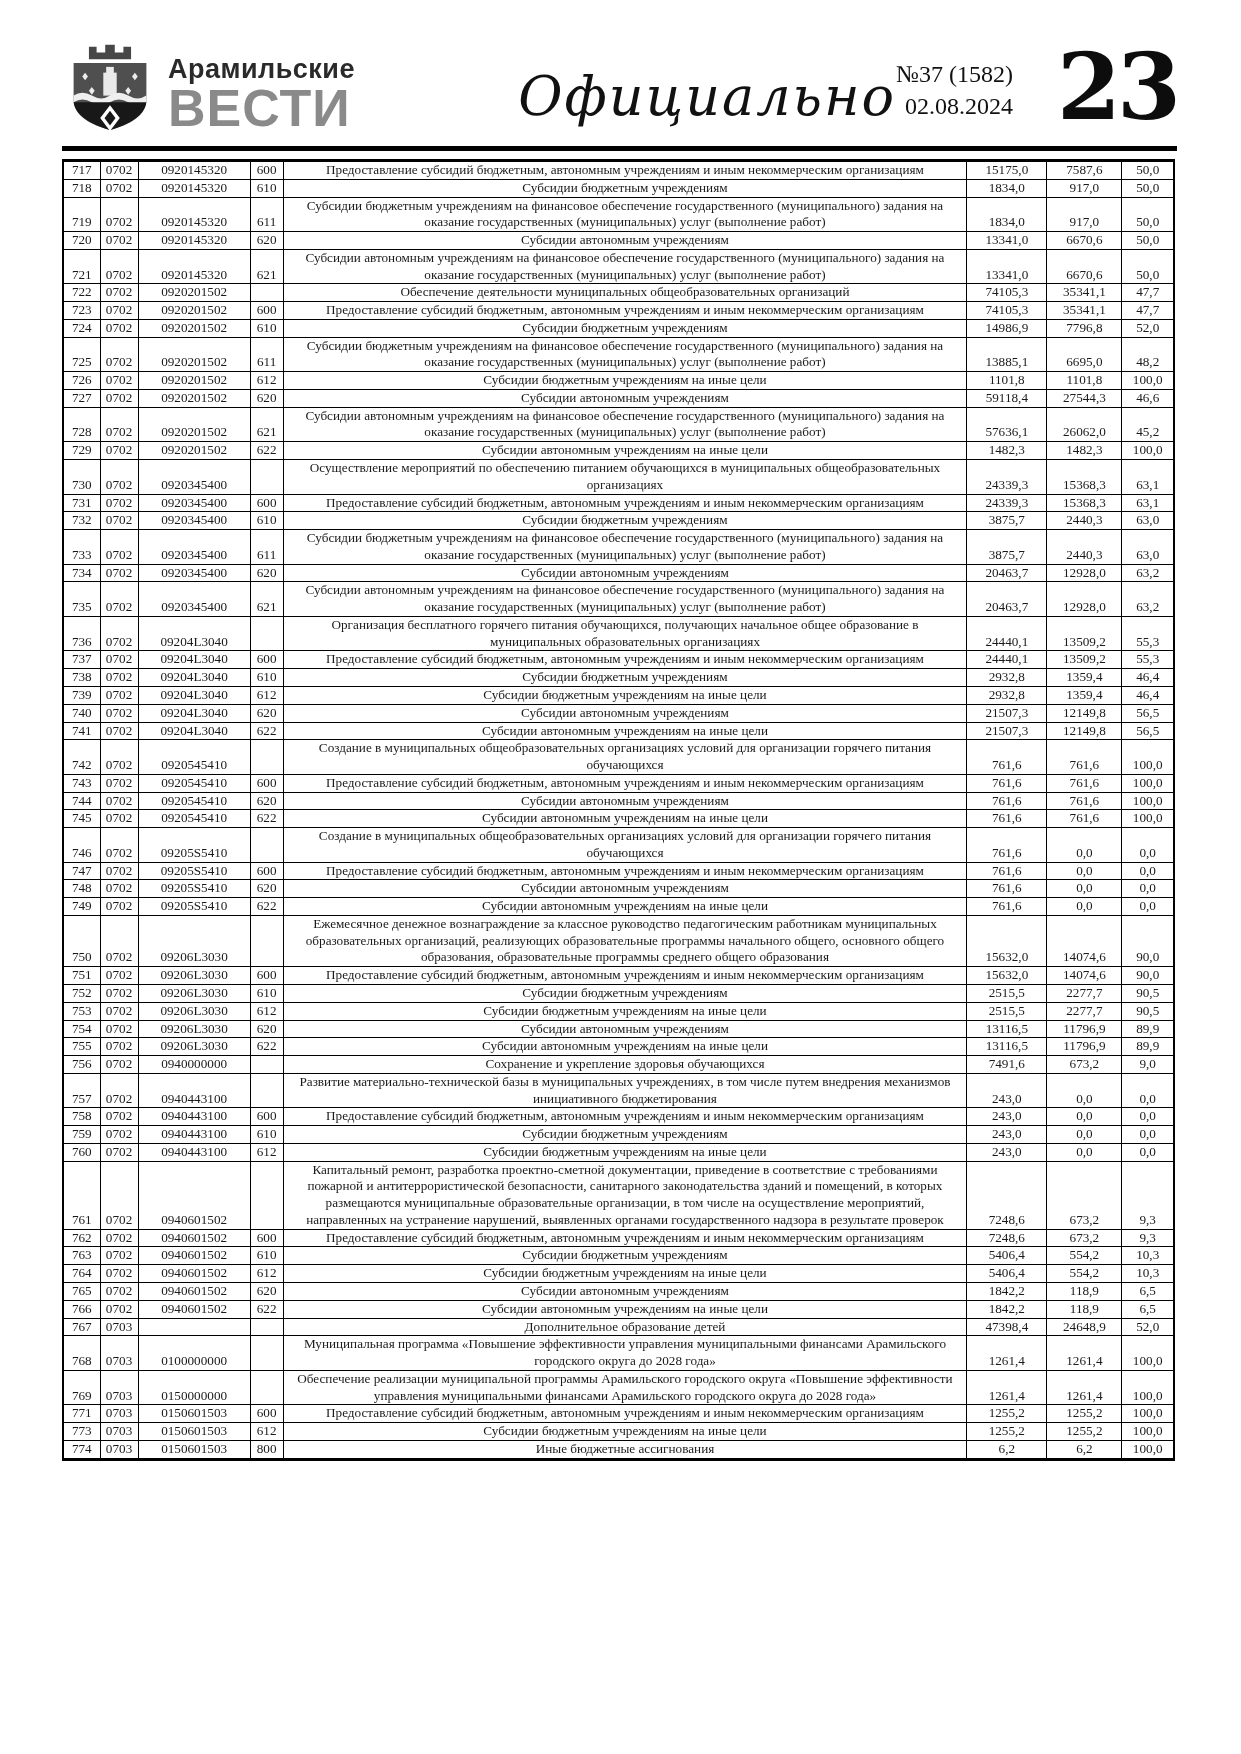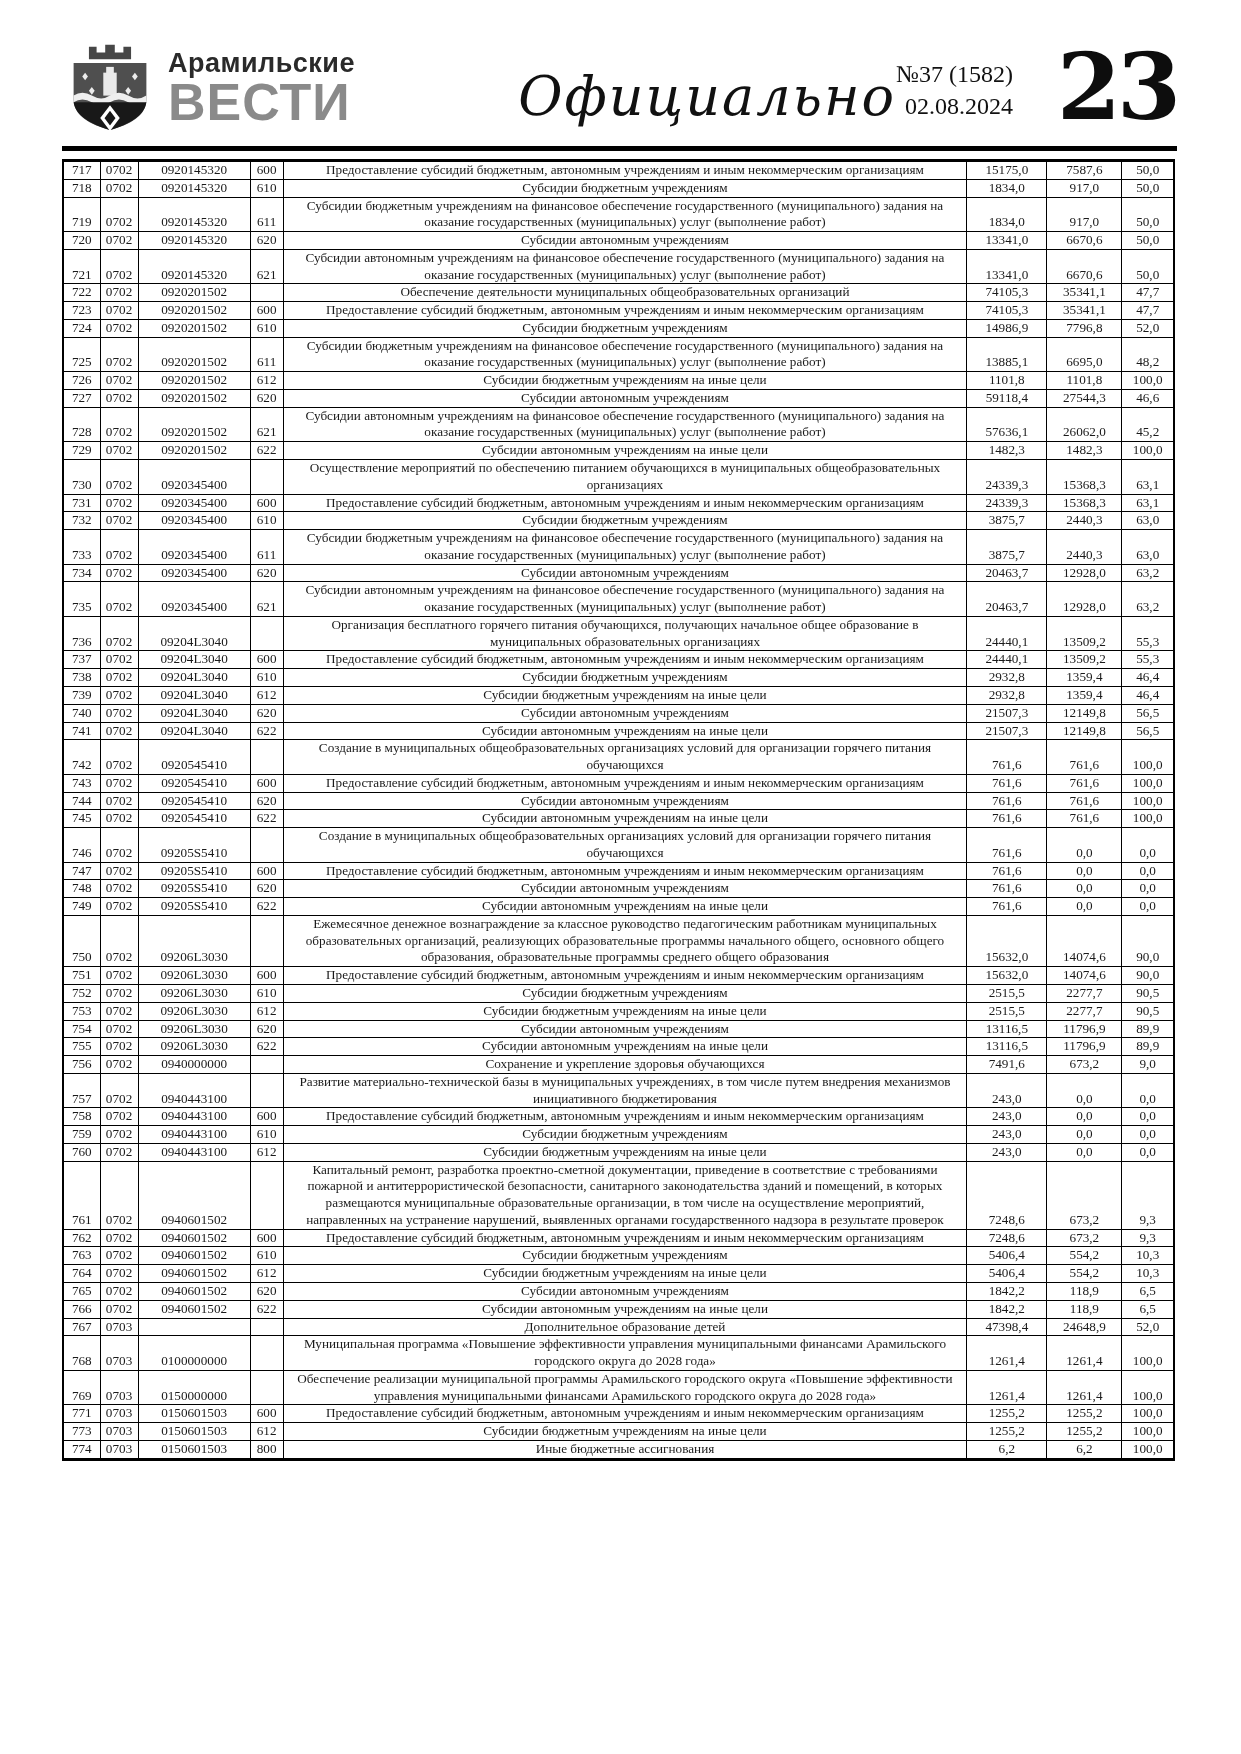--- a/index.html
+++ b/index.html
@@ -4,21 +4,21 @@
 <style>
   html,body{margin:0;padding:0;background:#ffffff;}
   body{width:1241px;height:1754px;overflow:hidden;color:#1a1a1a;
        font-family:"Liberation Serif", serif;}
   .page{position:relative;width:1241px;height:1754px;box-sizing:border-box;
         padding:42px 64px 0 62px;}
   
   .masthead{display:flex;align-items:flex-start;height:100px;}
   .brand{display:flex;align-items:flex-start;}
   .brand-text{margin-left:10px;font-family:"Liberation Sans", sans-serif;font-weight:bold;}
-  .brand-top{font-size:27px;letter-spacing:0.5px;color:#2a2a2a;line-height:1;margin-top:8px;}
+  .brand-top{font-size:27px;letter-spacing:0.5px;color:#2a2a2a;line-height:1;margin-top:14px;}
   .brand-bottom{font-size:52px;color:#8a8a8a;line-height:0.9;margin-top:2px;letter-spacing:1px;}
   .section-title{flex:1;text-align:right;font-family:"DejaVu Serif", serif;
         font-style:italic;font-size:54px;line-height:1;margin-top:28px;
         letter-spacing:2px;color:#111;}
   .issue{margin-top:16px;text-align:right;font-family:"Liberation Serif", serif;
         font-size:24px;line-height:1.35;color:#111;white-space:nowrap;}
   .page-number{font-family:"DejaVu Serif", serif;font-weight:bold;font-size:92px;
         line-height:0.82;margin-left:44px;margin-top:8px;letter-spacing:-4px;color:#0d0d0d;}
   .rule{height:5px;background:#000;margin-top:4px;}
   

